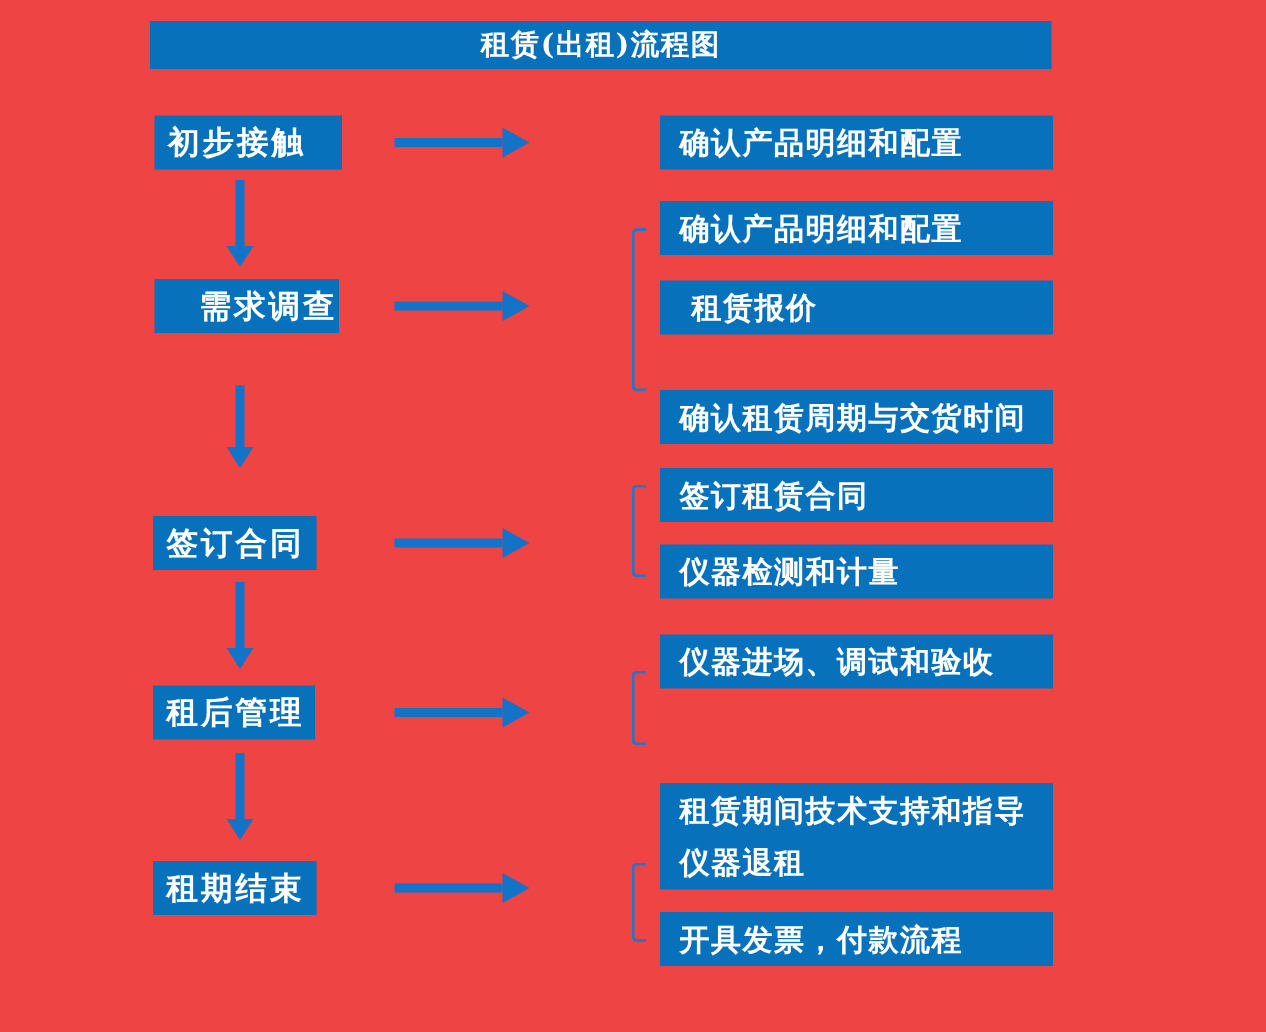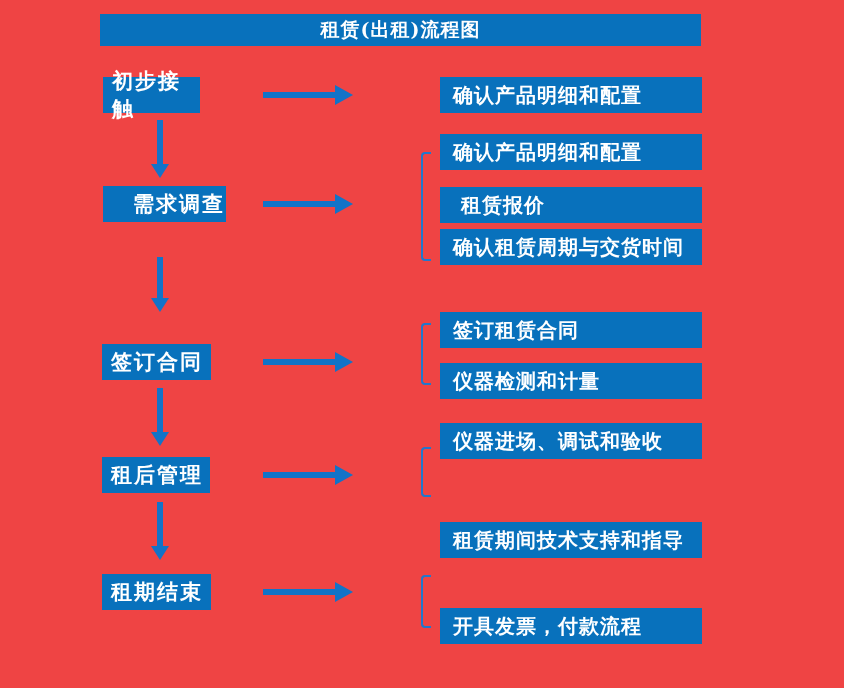--- a/index.html
+++ b/index.html
@@ -71,21 +71,21 @@
 </style>
 </head>
 <body>
 
 <div class="canvas">
 
   <div class="title-bar">
     <span>租赁(出租)流程图</span>
   </div>
 
-  <div class="lbox" style="left:103px;top:77px;width:97px;">初步接触</div>
+  <div class="lbox" style="left:103px;top:77px;width:125px;">初步接触</div>
   <div class="lbox" style="left:103px;top:186px;width:123px;padding-left:30px;">需求调查</div>
   <div class="lbox" style="left:102px;top:344px;width:109px;">签订合同</div>
   <div class="lbox" style="left:102px;top:457px;width:108px;">租后管理</div>
   <div class="lbox" style="left:102px;top:574px;width:109px;">租期结束</div>
 
   <div class="varrow" style="left:151px;top:120px;height:58px;">
       <div class="shaft"></div>
       <div class="head"></div>
     </div>
   <div class="varrow" style="left:151px;top:257px;height:55px;">
@@ -123,20 +123,21 @@
     </div>
 
   <div class="bracket" style="top:152px;height:109px;"></div>
   <div class="bracket" style="top:323px;height:62px;"></div>
   <div class="bracket" style="top:447px;height:50px;"></div>
   <div class="bracket" style="top:575px;height:53px;"></div>
 
   <div class="rbox" style="top:77px;">确认产品明细和配置</div>
   <div class="rbox" style="top:134px;">确认产品明细和配置</div>
   <div class="rbox" style="top:187px;padding-left:21px;">租赁报价</div>
-  <div class="rbox" style="top:229px;">确认租赁周期与交货时间</div>
+  <div class="rbox" style="top:260px;">确认租赁周期与交货时间</div>
   <div class="rbox" style="top:312px;">签订租赁合同</div>
   <div class="rbox" style="top:363px;">仪器检测和计量</div>
   <div class="rbox" style="top:423px;">仪器进场、调试和验收</div>
   <div class="rbox" style="top:486px;margin-top:36px;">租赁期间技术支持和指导</div>
+  <div class="rbox" style="top:557px;">仪器退租</div>
   <div class="rbox" style="top:608px;">开具发票，付款流程</div>
 
 </div>
 
 </body></html>

